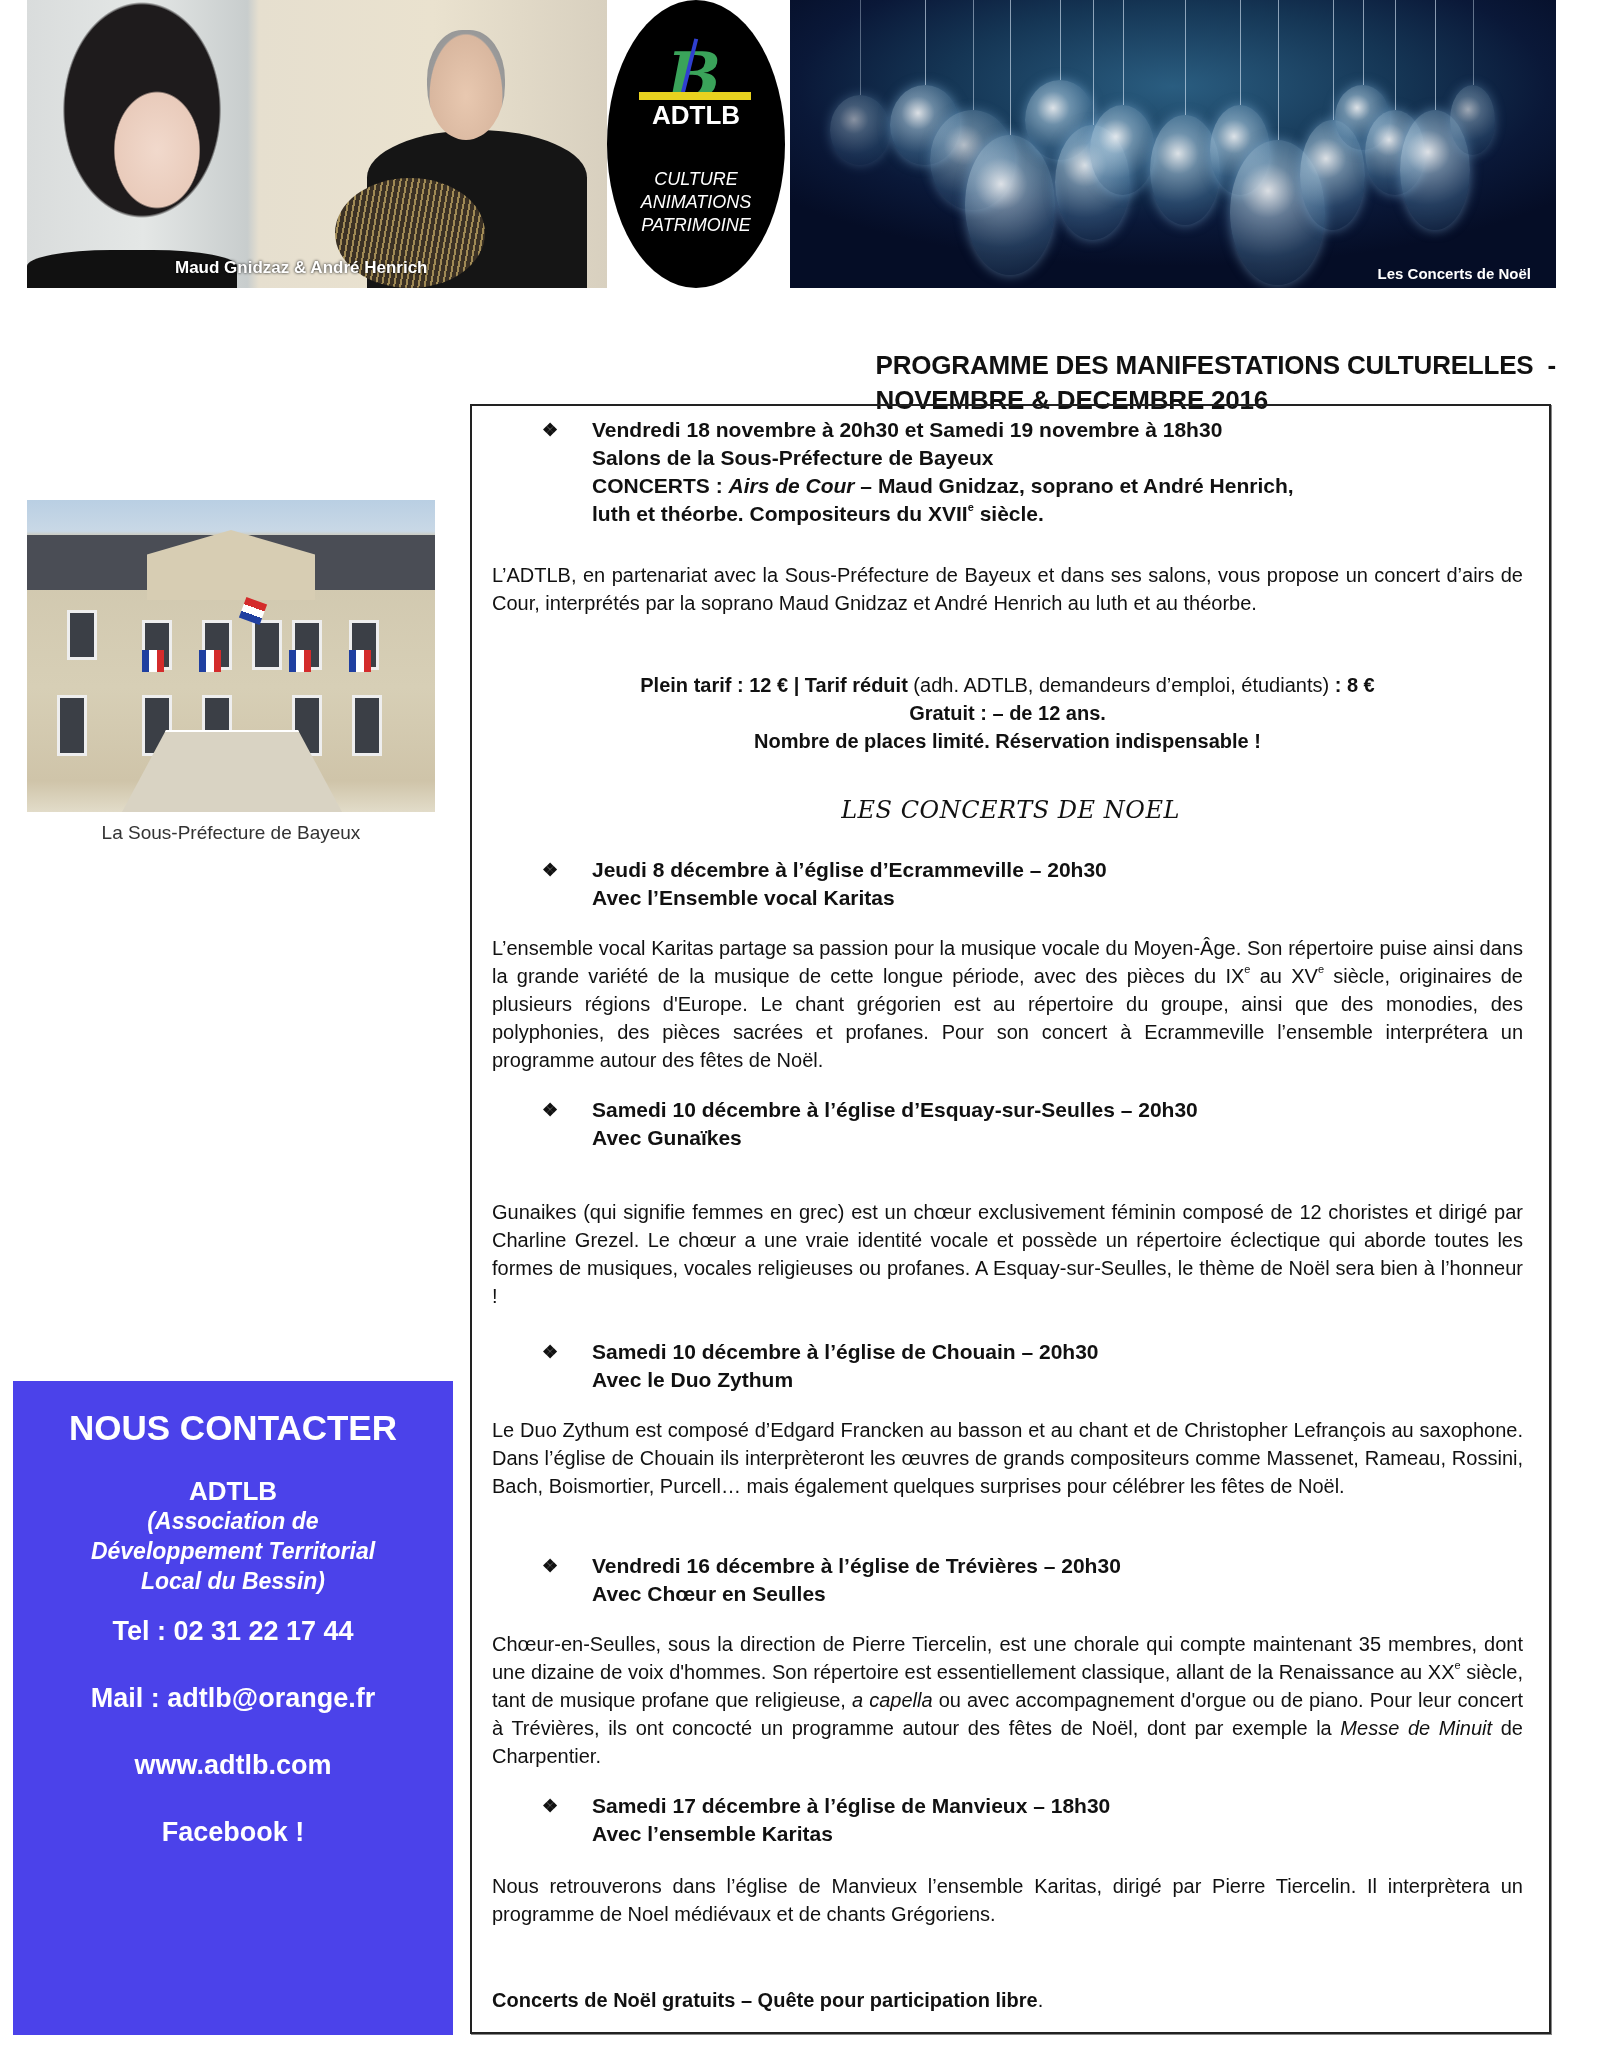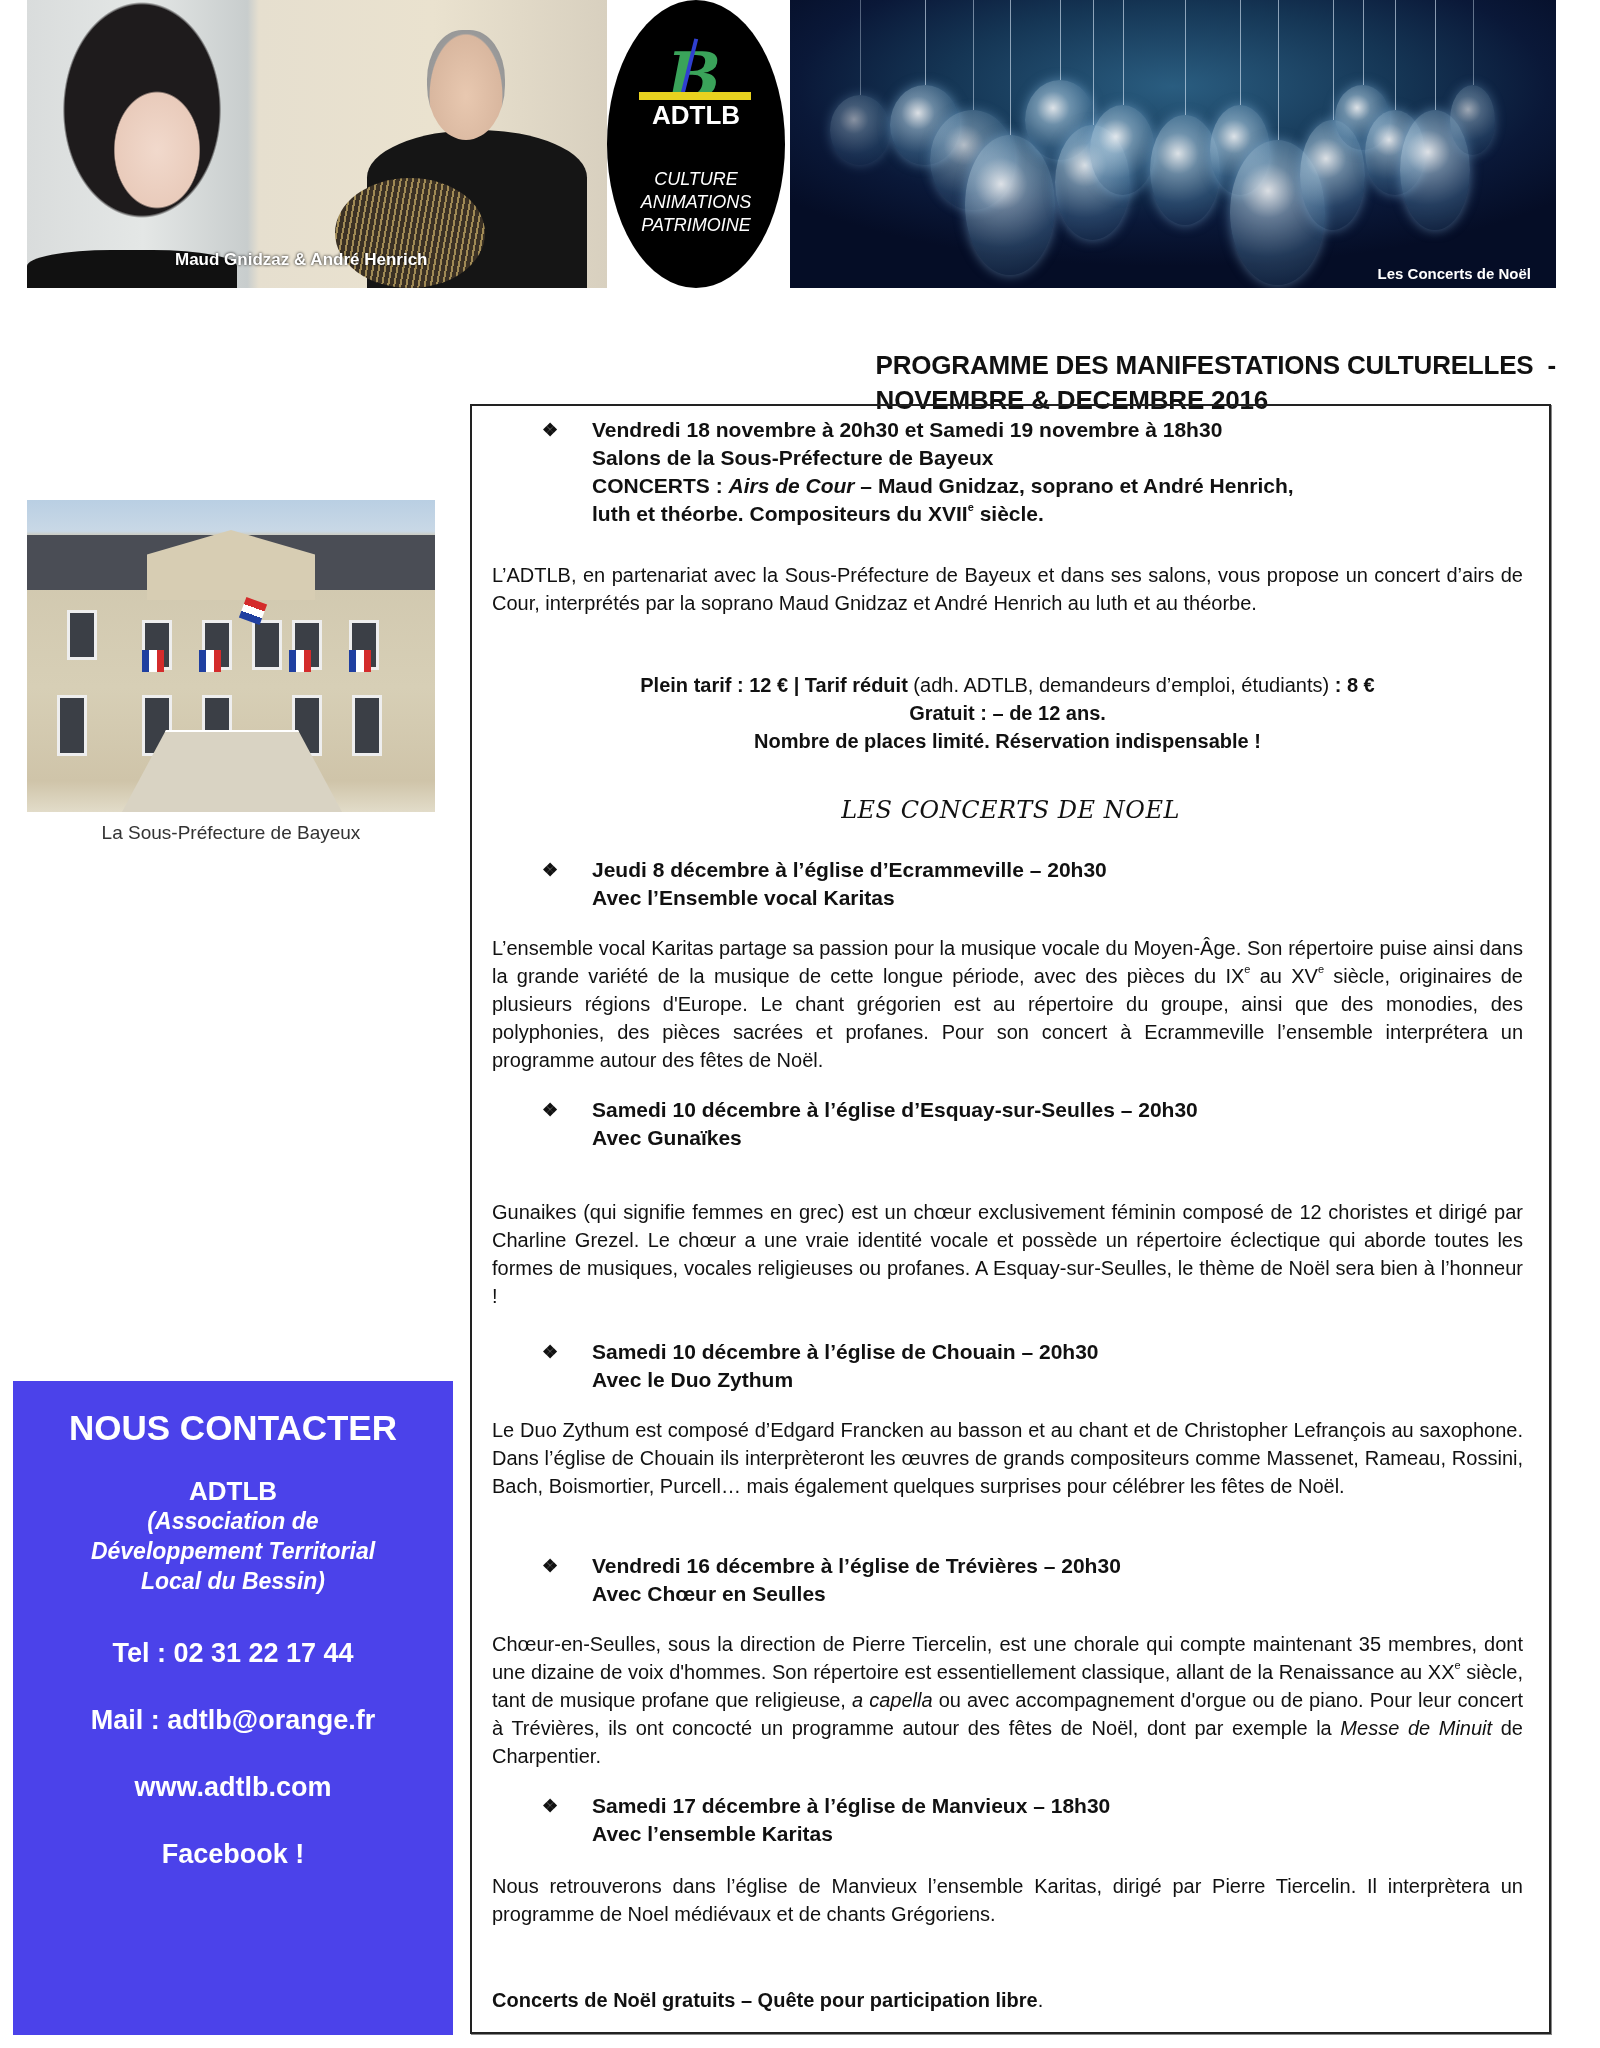--- a/index.html
+++ b/index.html
@@ -14,21 +14,21 @@
     background:radial-gradient(ellipse 70px 95px at 110px 150px,#f1d9cc 0%,#e9cbbb 60%,rgba(233,203,187,0) 62%),
                radial-gradient(ellipse 110px 150px at 95px 110px,#1e1b1c 0%,#1e1b1c 70%,rgba(30,27,28,0) 72%);
   }
   .woman-shoulder { position:absolute; left:0; top:250px; width:210px; height:40px; background:#111; border-radius:40% 40% 0 0; }
   .man { position:absolute; left:300px; top:30px; width:260px; height:258px; }
   .man-head { position:absolute; left:100px; top:0; width:78px; height:110px; border-radius:45% 45% 50% 50%;
     background:radial-gradient(ellipse at 50% 60%,#e8c8b0 0%,#d9b79f 65%,#9a9a9a 67%,#8f8f8f 100%); }
   .man-body { position:absolute; left:40px; top:100px; width:220px; height:158px; background:#151515; border-radius:50% 50% 0 0 / 30% 30% 0 0; }
   .lute { position:absolute; left:8px; top:148px; width:150px; height:110px; border-radius:50%;
     background:repeating-linear-gradient(100deg,#3b3124 0 4px,#a08a55 4px 6px); }
-  .photo-caption { position:absolute; left:148px; bottom:18px; color:#fff; font-weight:bold; font-size:17px; text-shadow:0 0 3px #000; }
+  .photo-caption { position:absolute; left:148px; bottom:10px; color:#fff; font-weight:bold; font-size:17px; text-shadow:0 0 3px #000; }
 
   .logo { left:607px; top:0; width:178px; height:288px; border-radius:50%; background:#000; }
   .logo-b { position:absolute; left:60px; top:38px; font-size:64px; font-weight:bold; color:#3aa35a; font-family:"DejaVu Serif", serif; font-style:italic; }
   .logo-stroke { position:absolute; left:80px; top:38px; width:4px; height:60px; background:#2f3fd0; transform:rotate(14deg); }
   .logo-bar { position:absolute; left:32px; top:92px; width:112px; height:8px; background:#e8d21f; }
   .logo-name { position:absolute; left:0; right:0; top:100px; text-align:center; color:#fff; font-weight:bold; font-size:26px; }
   .logo-tag { position:absolute; left:0; right:0; top:168px; text-align:center; color:#fff; font-size:18px; font-style:italic; line-height:23px; }
 
   .noel-banner { left:790px; top:0; width:766px; height:288px; overflow:hidden;
     background:radial-gradient(ellipse 500px 180px at 50% 30%,#2a5d80 0%,#153655 45%,#0a1838 75%,#050d26 100%); }
@@ -142,21 +142,21 @@
 <div class="abs prefecture-caption">La Sous-Préfecture de Bayeux</div>
 
 <div class="abs contact-box">
   <div class="contact-title">NOUS CONTACTER</div>
   <div class="contact-org">ADTLB</div>
   <div class="contact-org-full">
     <div>(Association de</div>
     <div>Développement Territorial</div>
     <div>Local du Bessin)</div>
   </div>
-  <div class="contact-line" style="margin-top:40px">Tel : 02 31 22 17 44</div>
+  <div class="contact-line" style="margin-top:18px">Tel : 02 31 22 17 44</div>
   <div class="contact-line" style="margin-top:33px">Mail : adtlb@orange.fr</div>
   <div class="contact-line" style="margin-top:33px">www.adtlb.com</div>
   <div class="contact-line" style="margin-top:33px">
     <div>Facebook !</div>
   </div>
 </div>
 
 <div class="abs main-box">
 
   <div class="event" style="top:10px">

